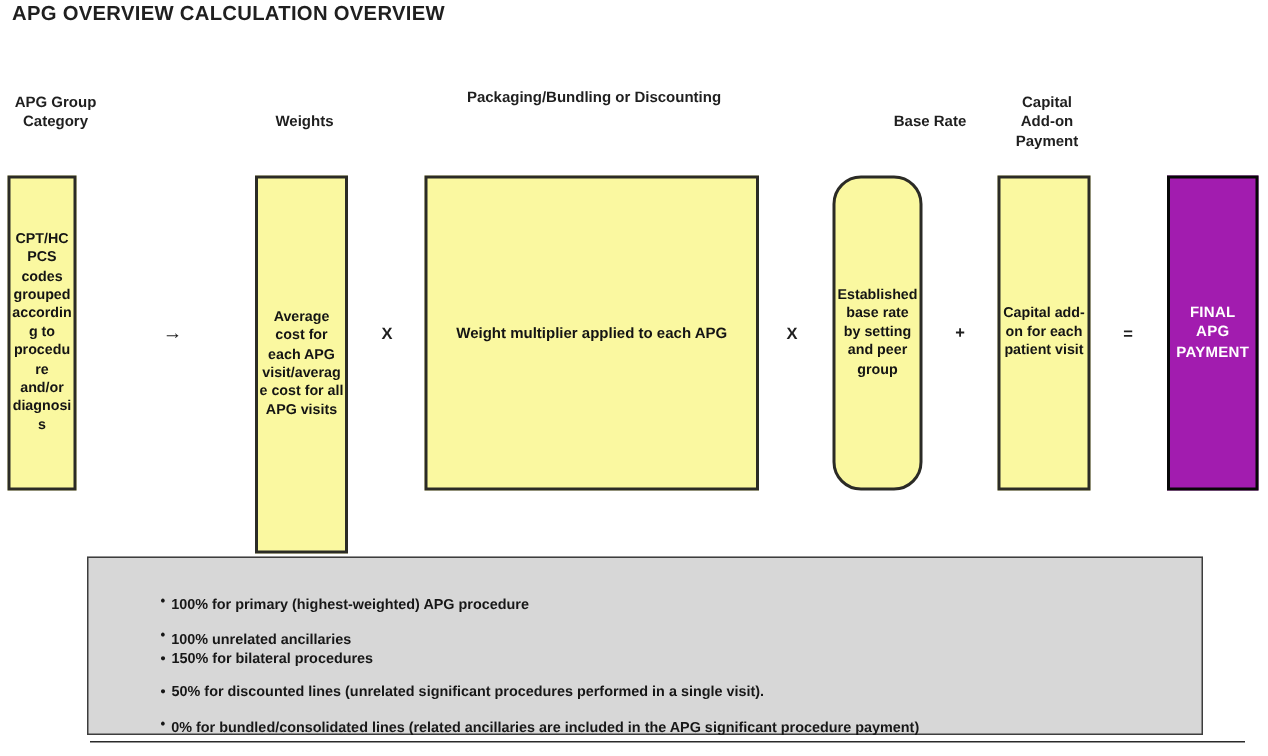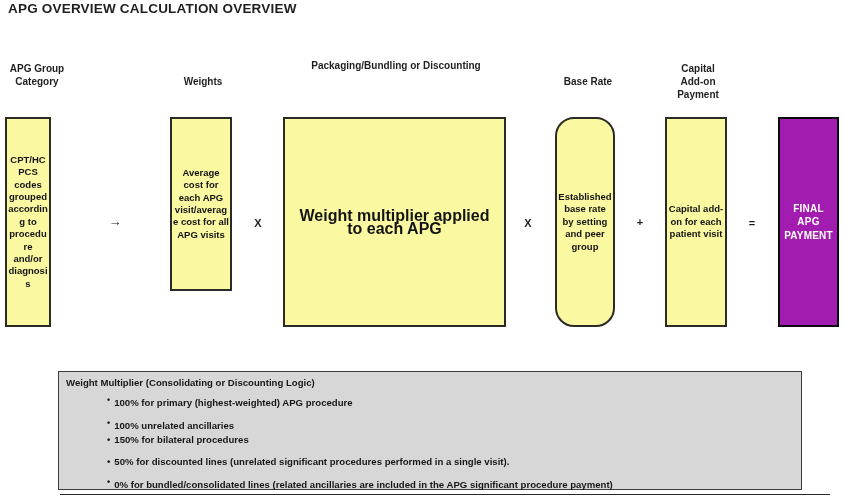--- a/index.html
+++ b/index.html
@@ -56,21 +56,21 @@
   }
   .flow-box .box-text {
     font-size: 9.5px;
     font-weight: bold;
     line-height: 12.4px;
     color: #141414;
     padding: 0 1px;
     word-break: break-word;
   }
   .flow-box.wide .box-text {
-    font-size: 16px;
+    font-size: 10px;
     line-height: 13px;
     padding: 0 8px;
   }
   .flow-box.dark .box-text {
     color: #ffffff;
     font-size: 10px;
     line-height: 13.5px;
     letter-spacing: 0.2px;
   }
 
@@ -146,37 +146,37 @@
 </div>
 
 <div class="col-header" style="left:168px; top:75px; width:70px;">
   <div>Weights</div>
 </div>
 
 <div class="col-header" style="left:283px; top:59px; width:226px;">
   <div>Packaging/Bundling or Discounting</div>
 </div>
 
-<div class="col-header" style="left:540px; top:75px; width:96px;">
+<div class="col-header" style="left:572px; top:75px; width:96px;">
   <div>Base Rate</div>
 </div>
 
 <div class="col-header" style="left:655px; top:62px; width:86px;">
   <div style="white-space:pre-line;">Capital
 Add-on
 Payment</div>
 </div>
 
 <div class="flow-box" style="left:5px; top:117px; width:46px; height:210px;">
   <span class="box-text">CPT/HCPCS codes grouped according to procedure and/or diagnosis</span>
 </div>
 
 <div class="operator arrow" style="left:100px; top:215px; width:30px;">→</div>
 
-<div class="flow-box" style="left:170px; top:117px; width:62px; height:174px;">
+<div class="flow-box" style="left:170px; top:117px; width:62px; height:252px;">
   <span class="box-text">Average cost for each APG visit/average cost for all APG visits</span>
 </div>
 
 <div class="operator" style="left:246px; top:216px; width:24px;">X</div>
 
 <div class="flow-box wide" style="left:283px; top:117px; width:223px; height:210px;">
   <span class="box-text">Weight multiplier applied to  each APG</span>
 </div>
 
 <div class="operator" style="left:516px; top:216px; width:24px;">X</div>
@@ -191,21 +191,20 @@
   <span class="box-text">Capital add-on for each patient visit</span>
 </div>
 
 <div class="operator" style="left:740px; top:216px; width:24px;">=</div>
 
 <div class="flow-box dark" style="left:778px; top:117px; width:61px; height:210px;">
   <span class="box-text">FINAL APG PAYMENT</span>
 </div>
 
 <div id="legend-panel">
-  <div id="legend-title">Weight Multiplier (Consolidating or Discounting Logic)</div>
 
   <div class="legend-item" style="top:24px;">
     <span class="bullet-raised">•</span><span>100% for primary (highest-weighted) APG procedure</span>
   </div>
 
   <div class="legend-item" style="top:47px;">
     <span class="bullet-raised">•</span><span>100% unrelated ancillaries</span>
   </div>
 
   <div class="legend-item" style="top:62px;">

